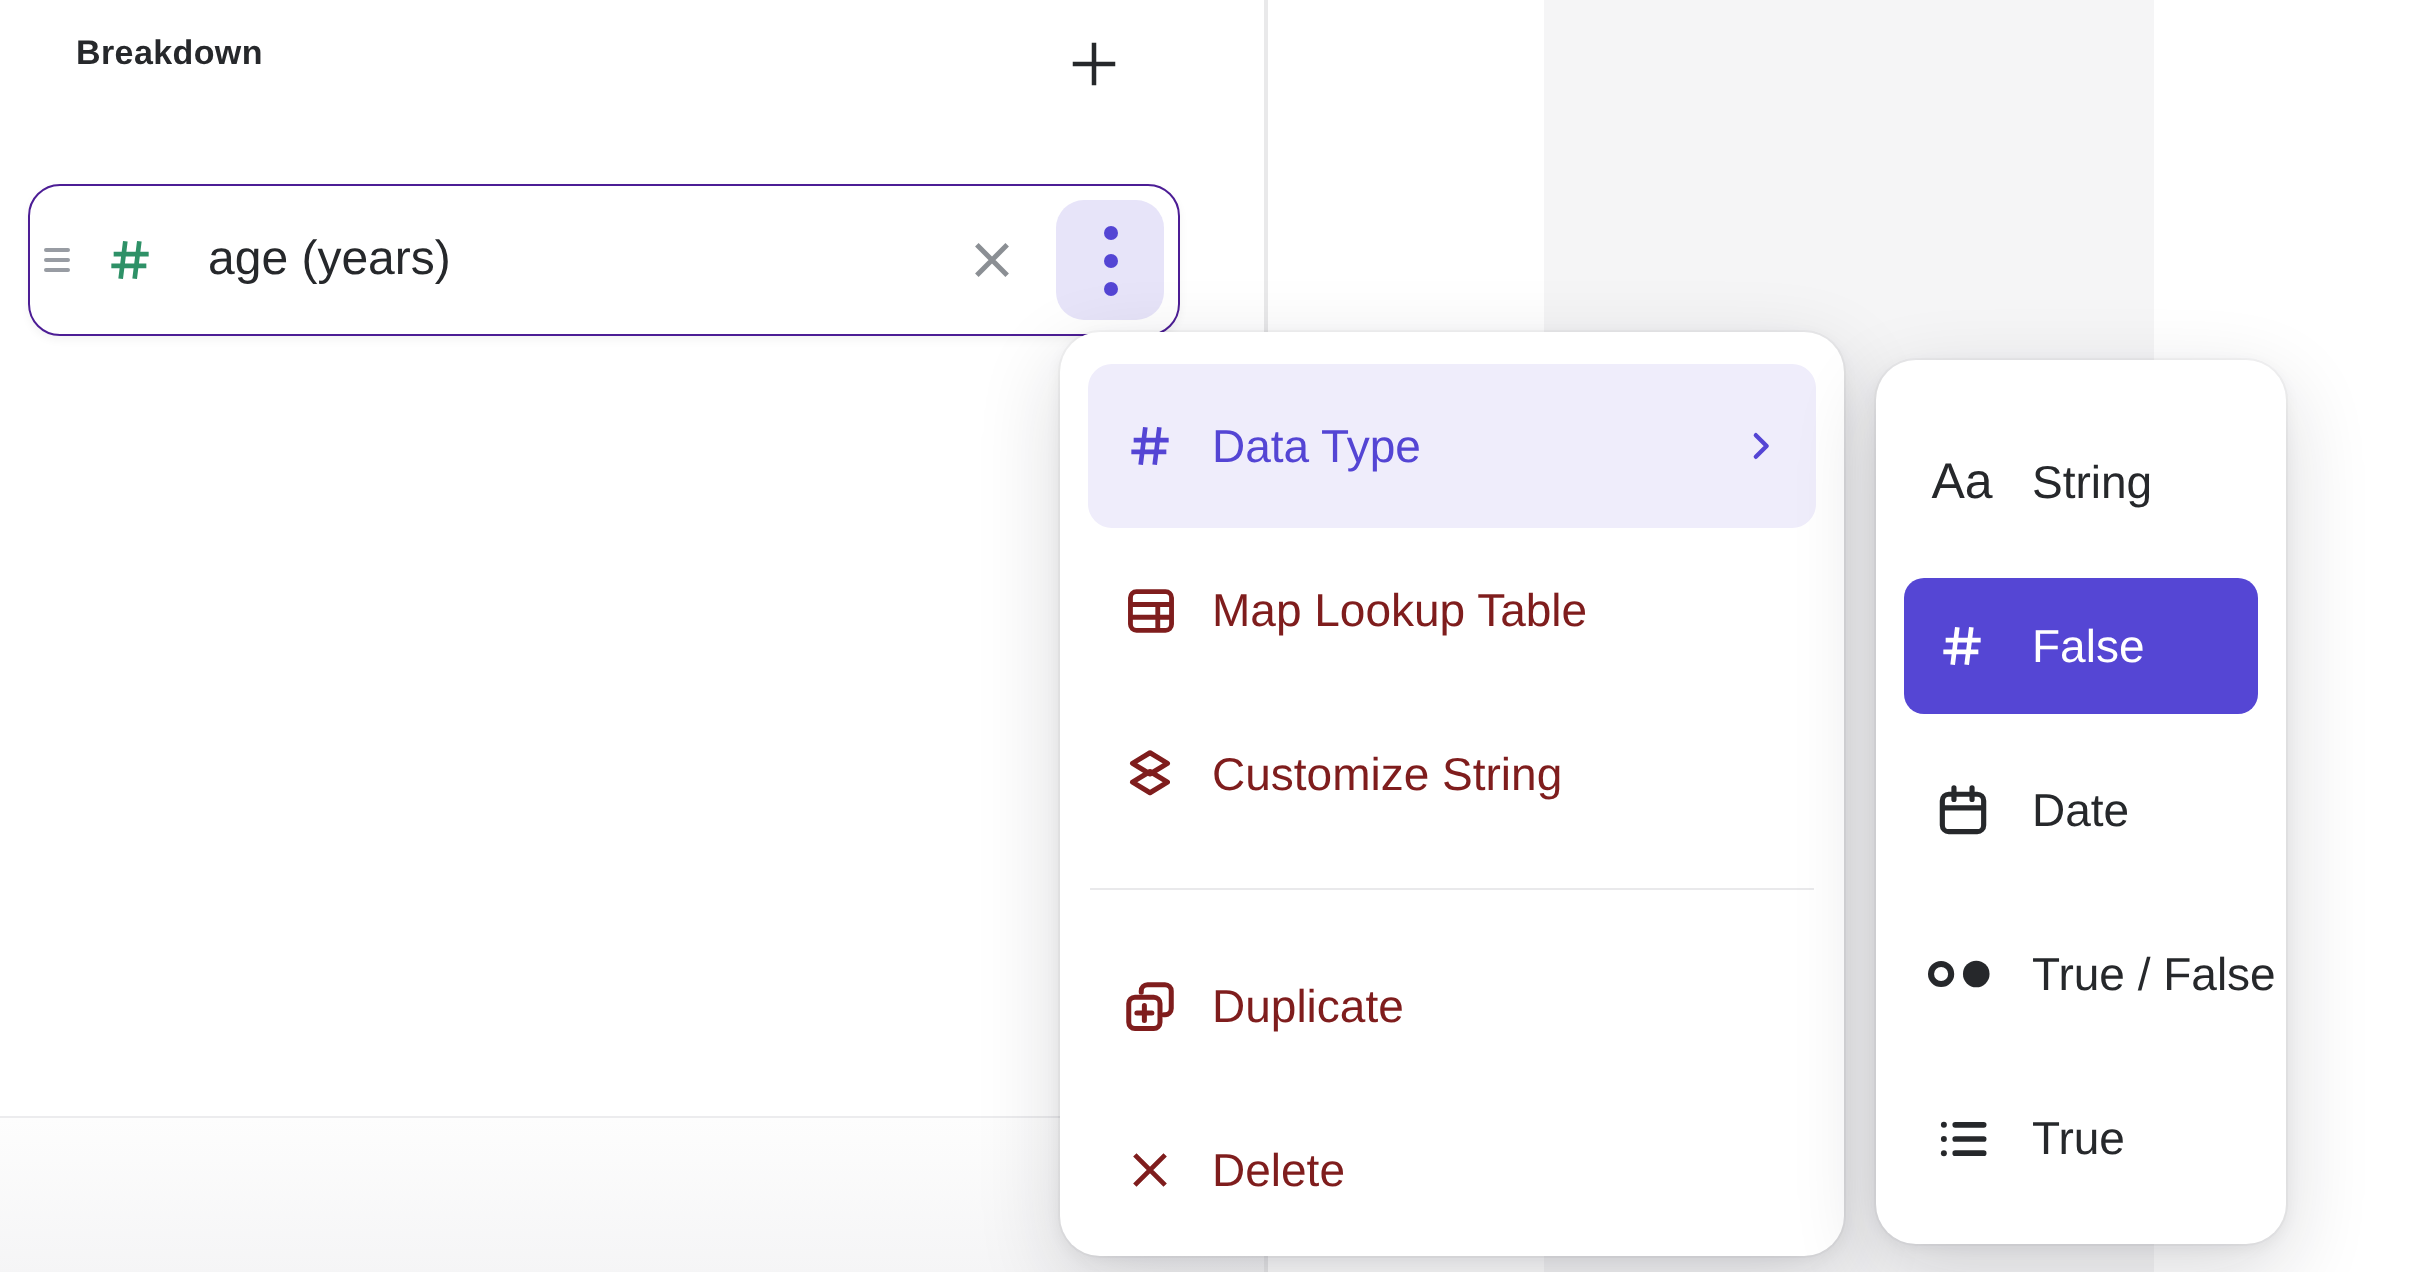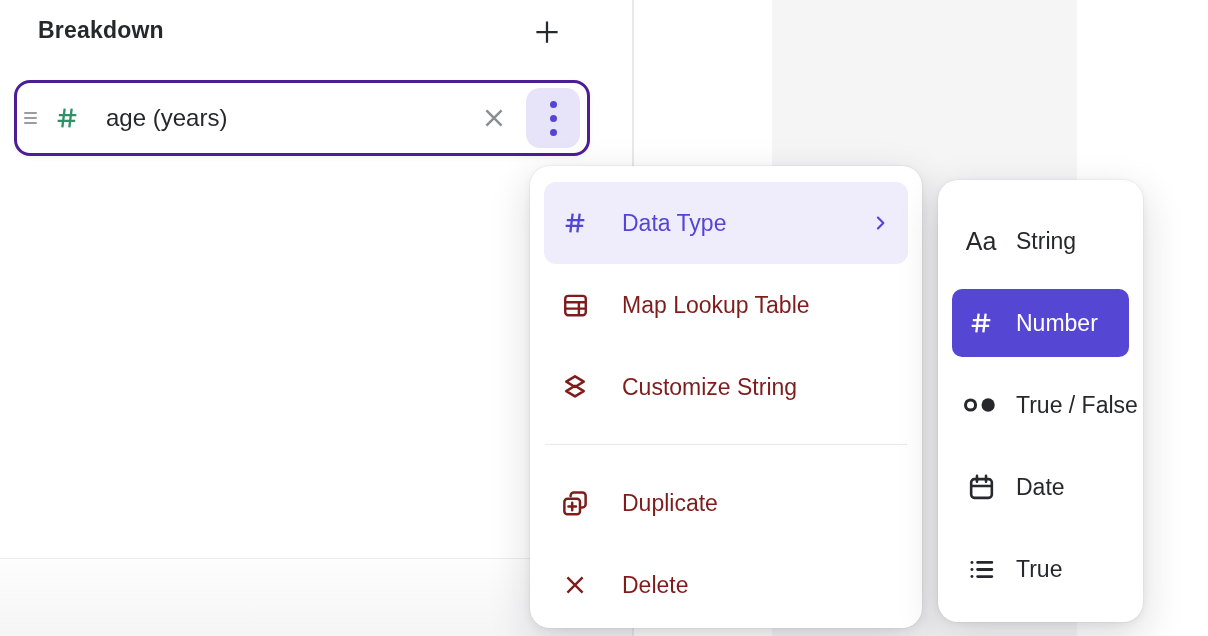--- a/index.html
+++ b/index.html
@@ -9,47 +9,47 @@
     font-family:"Liberation Sans",sans-serif;
     -webkit-font-smoothing:antialiased;
   }
   
   .left-panel{position:absolute;left:0;top:0;width:632px;height:636px;background:#fff;}
   .v-divider{position:absolute;left:632px;top:0;width:2px;height:636px;background:#e9e9ea;}
   .gray-panel{position:absolute;left:772px;top:0;width:305px;height:636px;background:#f5f5f6;}
   .panel-footer{position:absolute;left:0;top:558px;width:633px;height:78px;
     border-top:1px solid #ececee;background:linear-gradient(#fdfdfd,#f5f5f6);}
   
-  .panel-title{position:absolute;left:38px;top:17px;font-size:23px;font-weight:700;letter-spacing:.2px;}
+  .panel-title{position:absolute;left:38px;top:17px;font-size:17px;font-weight:700;letter-spacing:.2px;}
   .add-btn{position:absolute;left:528px;top:13px;width:38px;height:38px;border:none;background:none;
     display:flex;align-items:center;justify-content:center;cursor:pointer;padding:0;color:#26282b;}
   
-  .field-chip{position:absolute;left:14px;top:80px;width:576px;height:76px;box-sizing:border-box;
-    background:#fff;border:3px solid #4c1d95;border-radius:16px;
+  .field-chip{position:absolute;left:14px;top:92px;width:576px;height:76px;box-sizing:border-box;
+    background:#fff;border:1px solid #4c1d95;border-radius:16px;
     box-shadow:0 2px 5px rgba(25,25,35,.05);display:flex;align-items:center;}
   .drag-handle{margin-left:7px;display:flex;flex-direction:column;gap:3px;cursor:grab;}
   .drag-handle i{display:block;width:13px;height:2px;background:#989ca3;border-radius:1px;}
   .chip-hash{margin-left:16px;display:flex;color:#2e9167;}
   .chip-label{margin-left:25px;font-size:24px;font-weight:500;color:#26282b;}
   .chip-close{margin-left:auto;margin-right:16px;width:32px;height:32px;border:none;background:none;
     display:flex;align-items:center;justify-content:center;cursor:pointer;padding:0;color:#8b8f94;}
   .kebab-btn{margin-right:7px;width:54px;height:60px;border:none;border-radius:14px;background:#e7e4f9;
     display:flex;align-items:center;justify-content:center;cursor:pointer;padding:0;}
   .kebab-dots{display:flex;flex-direction:column;gap:7px;}
   .kebab-dots i{width:7px;height:7px;border-radius:50%;background:#5445d4;}
   
   .menu{position:absolute;background:#fff;border-radius:20px;box-sizing:border-box;overflow:hidden;
     box-shadow:0 14px 42px rgba(25,25,35,.16),0 2px 8px rgba(25,25,35,.06),0 0 0 1px rgba(25,25,35,.03);
     z-index:5;}
   .menu-1{left:530px;top:166px;width:392px;height:462px;padding:16px 14px 0;}
   .menu-2{left:938px;top:180px;width:205px;height:442px;padding:20px 14px 12px;}
   .menu-row{display:flex;align-items:center;height:82px;border-radius:12px;box-sizing:border-box;
     padding:0 10px 0 16px;font-size:23px;color:#7f1d1d;cursor:pointer;}
   .menu-row .mi{width:30px;display:flex;justify-content:center;align-items:center;}
-  .menu-row .ml{margin-left:32px;white-space:nowrap;}
+  .menu-row .ml{margin-left:16px;white-space:nowrap;}
   .menu-row.active{background:#efedfb;color:#5445d4;}
   .menu-row .chev{margin-left:auto;margin-right:8px;display:flex;}
   .menu-sep{height:1px;background:#e9e9eb;margin:16px 1px 17px;}
   .menu2-row{display:flex;align-items:center;height:82px;border-radius:10px;box-sizing:border-box;
     padding:0 8px 0 10px;font-size:23px;color:#26282b;cursor:pointer;}
   .menu2-row .mi{width:38px;display:flex;justify-content:center;align-items:center;}
   .menu2-row .ml{margin-left:16px;white-space:nowrap;}
   .menu2-row.selected{height:68px;margin:7px 0;background:#5546d4;color:#fff;}
   .aa{font-size:25px;font-weight:500;letter-spacing:0;}
   svg{display:block;}
@@ -166,41 +166,41 @@
     </span>
     <span class="ml">String</span>
   </div>
 
   <div class="menu2-row selected">
     <span class="mi">
       <svg width="28" height="30" viewBox="0 0 24 24" fill="none" stroke="currentColor" stroke-width="2">
         <path d="M10 4 L8 20 M16 4 L14 20 M5 9.5 H20 M4 14.5 H19"></path>
       </svg>
     </span>
-    <span class="ml">Number</span>
+    <span class="ml">False</span>
+  </div>
+
+  <div class="menu2-row">
+    <span class="mi">
+      <svg width="31" height="31" viewBox="0 0 24 24" fill="none" stroke="currentColor" stroke-width="2" stroke-linecap="round" stroke-linejoin="round">
+        <rect x="4" y="5.5" width="16" height="14.5" rx="2.5"></rect>
+        <path d="M8.5 3 V7.5 M15.5 3 V7.5 M4.5 10.8 H19.5"></path>
+      </svg>
+    </span>
+    <span class="ml">Date</span>
   </div>
 
   <div class="menu2-row">
     <span class="mi">
       <svg width="40" height="26" viewBox="0 0 40 26" fill="none">
         <circle cx="9" cy="13" r="5.3" stroke="currentColor" stroke-width="3.2"></circle>
         <circle cx="27.5" cy="13" r="7" fill="currentColor"></circle>
       </svg>
     </span>
     <span class="ml">True / False</span>
-  </div>
-
-  <div class="menu2-row">
-    <span class="mi">
-      <svg width="31" height="31" viewBox="0 0 24 24" fill="none" stroke="currentColor" stroke-width="2" stroke-linecap="round" stroke-linejoin="round">
-        <rect x="4" y="5.5" width="16" height="14.5" rx="2.5"></rect>
-        <path d="M8.5 3 V7.5 M15.5 3 V7.5 M4.5 10.8 H19.5"></path>
-      </svg>
-    </span>
-    <span class="ml">Date</span>
   </div>
 
   <div class="menu2-row">
     <span class="mi">
       <svg width="31" height="31" viewBox="0 0 24 24" fill="none" stroke="currentColor" stroke-width="2.2" stroke-linecap="round">
         <path d="M9 6.5 H20 M9 12 H20 M9 17.5 H20"></path>
         <circle cx="4.6" cy="6.5" r="1.15" fill="currentColor" stroke="none"></circle>
         <circle cx="4.6" cy="12" r="1.15" fill="currentColor" stroke="none"></circle>
         <circle cx="4.6" cy="17.5" r="1.15" fill="currentColor" stroke="none"></circle>
       </svg>

